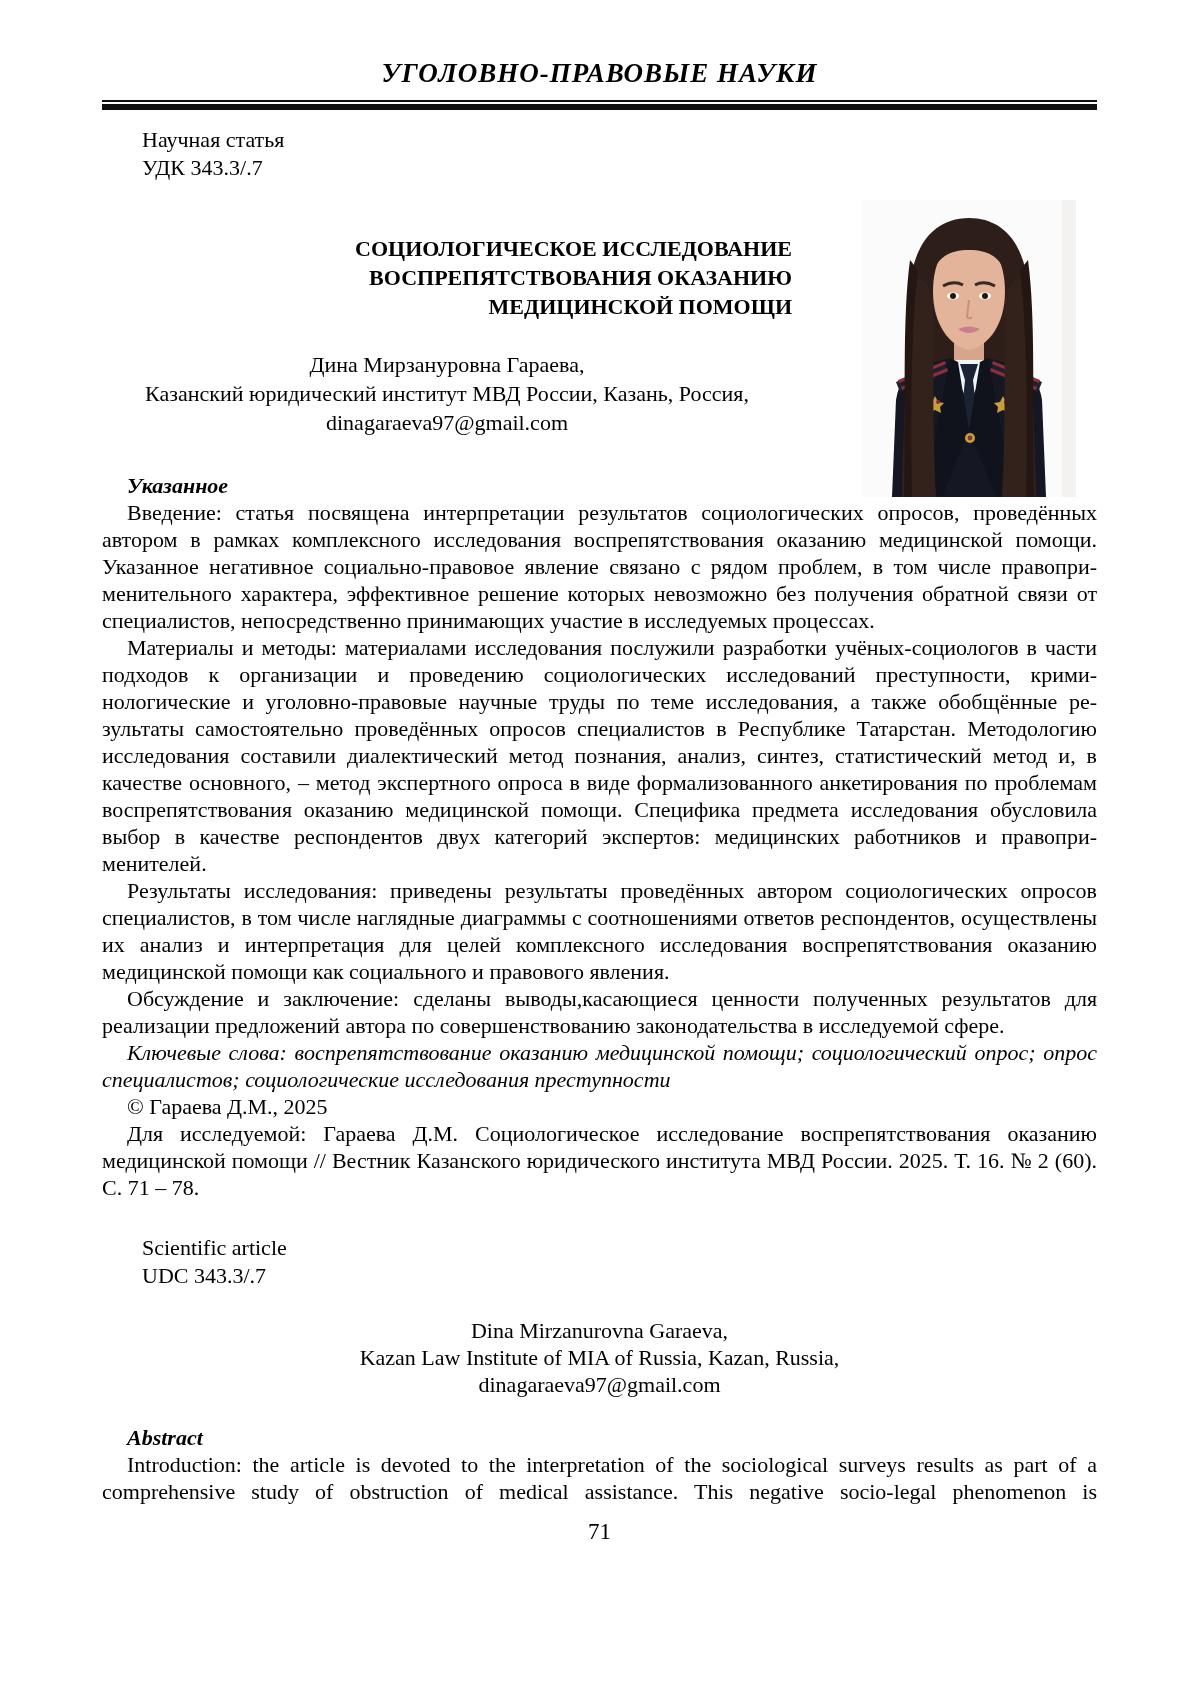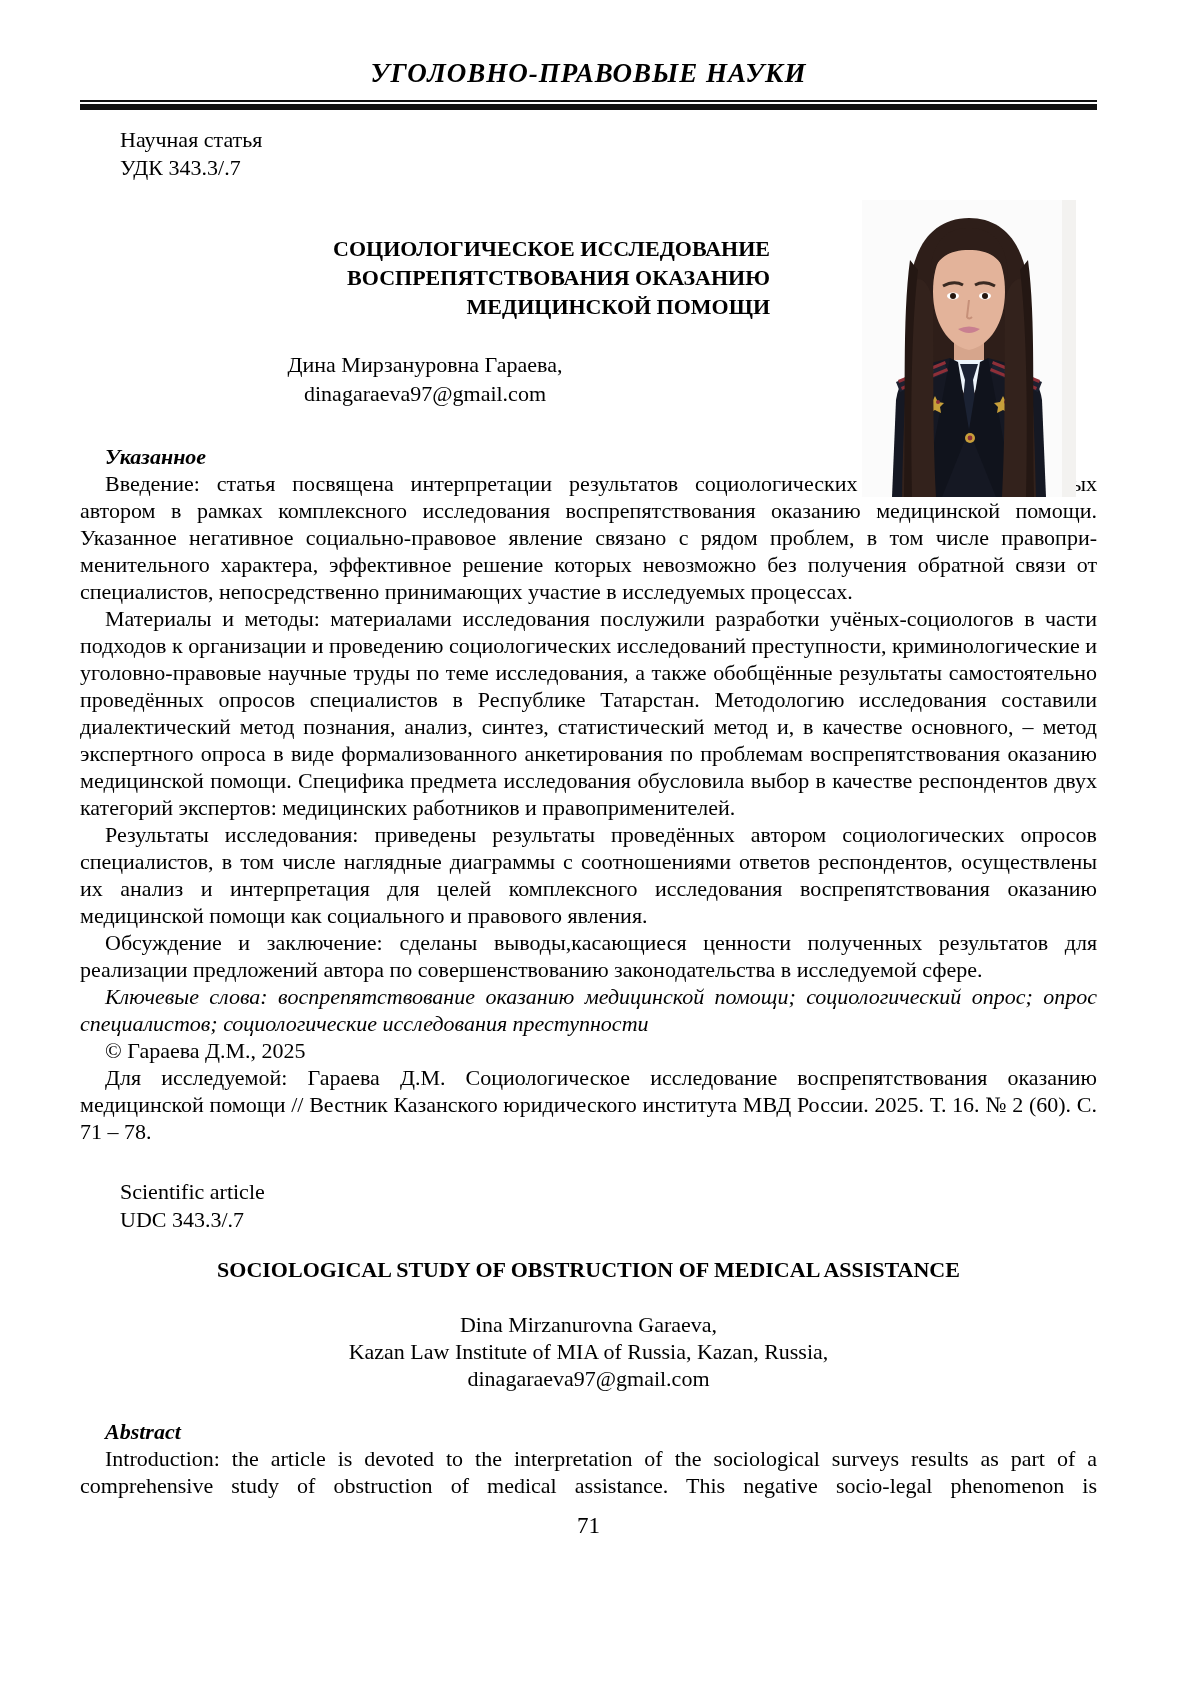--- a/index.html
+++ b/index.html
@@ -1,18 +1,18 @@
 <!DOCTYPE html>
 <html><head>
 <meta charset="utf-8">
 <style>
   html,body{margin:0;padding:0;background:#ffffff;}
   body{width:1200px;height:1697px;font-family:"Liberation Serif","DejaVu Serif",serif;color:#000;}
   .page{position:relative;width:1200px;height:1697px;overflow:hidden;background:#fff;}
-  .content{margin-left:80px;margin-right:103px;}
+  .content{margin-left:102px;margin-right:103px;}
 
   .section-header{padding-top:58px;text-align:center;font-size:27px;font-weight:bold;font-style:italic;letter-spacing:1px;}
   .double-rule{margin-top:11px;height:2px;border-top:2px solid #101010;border-bottom:6px solid #101010;}
 
   .meta-block{margin-top:16px;padding-left:40px;font-size:22px;line-height:28px;}
 
   .title-block{width:690px;margin-top:52px;text-align:right;font-size:22px;font-weight:bold;line-height:29px;}
   .author-block{width:690px;margin-top:29px;text-align:center;font-size:22px;line-height:29px;}
 
   .photo{position:absolute;left:862px;top:200px;width:214px;height:297px;}
@@ -47,40 +47,40 @@
     </div>
 
     <div class="title-block">
       <div>СОЦИОЛОГИЧЕСКОЕ ИССЛЕДОВАНИЕ</div>
       <div>ВОСПРЕПЯТСТВОВАНИЯ ОКАЗАНИЮ</div>
       <div>МЕДИЦИНСКОЙ ПОМОЩИ</div>
     </div>
 
     <div class="author-block">
       <div>Дина Мирзануровна Гараева,</div>
+      <div>Казанский юридический институт МВД России, Казань, Россия,</div>
       <div>dinagaraeva97@gmail.com</div>
     </div>
 
     <div class="abstract-section">
       <div class="abstract-heading">Указанное</div>
       <p class="para"><span class="lead">Введение:</span><span> статья посвящена интерпретации результатов социологических опросов, проведённых автором в рамках комплексного исследования воспрепятствования оказанию медицинской помощи. Указанное негативное социально-правовое явление связано с рядом проблем, в том числе правопри­менительного характера, эффективное решение которых невозможно без получения обратной связи от специалистов, непосредственно принимающих участие в исследуемых процессах.</span></p>
       <p class="para"><span class="lead">Материалы и методы:</span><span> материалами исследования послужили разработки учёных-социологов в части подходов к организации и проведению социологических исследований преступности, крими­нологические и уголовно-правовые научные труды по теме исследования, а также обобщённые ре­зультаты самостоятельно проведённых опросов специалистов в Республике Татарстан. Методологию исследования составили диалектический метод познания, анализ, синтез, статистический метод и, в качестве основного, – метод экспертного опроса в виде формализованного анкетирования по пробле­мам воспрепятствования оказанию медицинской помощи. Специфика предмета исследования обусло­вила выбор в качестве респондентов двух категорий экспертов: медицинских работников и правопри­менителей.</span></p>
       <p class="para"><span class="lead">Результаты исследования:</span><span> приведены результаты проведённых автором социологических опро­сов специалистов, в том числе наглядные диаграммы с соотношениями ответов респондентов, осу­ществлены их анализ и интерпретация для целей комплексного исследования воспрепятствования оказанию медицинской помощи как социального и правового явления.</span></p>
       <p class="para"><span class="lead">Обсуждение и заключение:</span><span> сделаны выводы,касающиеся ценности полученных результатов для реализации предложений автора по совершенствованию законодательства в исследуемой сфере.</span></p>
       <p class="para keywords"><span>Ключевые слова:</span><span> воспрепятствование оказанию медицинской помощи; социологический опрос; опрос специалистов; социологические исследования преступности</span></p>
       <div class="plain-line">© Гараева Д.М., 2025</div>
       <p class="para"><span class="lead">Для исследуемой:</span><span> Гараева Д.М. Социологическое исследование воспрепятствования оказанию медицинской помощи // Вестник Казанского юридического института МВД России. 2025. Т. 16. № 2 (60). С. 71 – 78.</span></p>
     </div>
 
     <div class="eng-meta">
       <div>Scientific article</div>
       <div>UDC 343.3/.7</div>
     </div>
 
-    <div class="eng-title">SOCIOLOGICAL STUDY OF OBSTRUCTION OF MEDICAL ASSISTANCE</div>
 
     <div class="eng-author-block">
       <div>Dina Mirzanurovna Garaeva,</div>
       <div>Kazan Law Institute of MIA of Russia, Kazan, Russia,</div>
       <div>dinagaraeva97@gmail.com</div>
     </div>
 
     <div class="eng-abstract">
       <div class="abstract-heading">Abstract</div>
       <p class="para stretch-last"><span class="lead">Introduction:</span><span> the article is devoted to the interpretation of the sociological surveys results as part of a comprehensive study of obstruction of medical assistance. This negative socio-legal phenomenon is</span></p>

